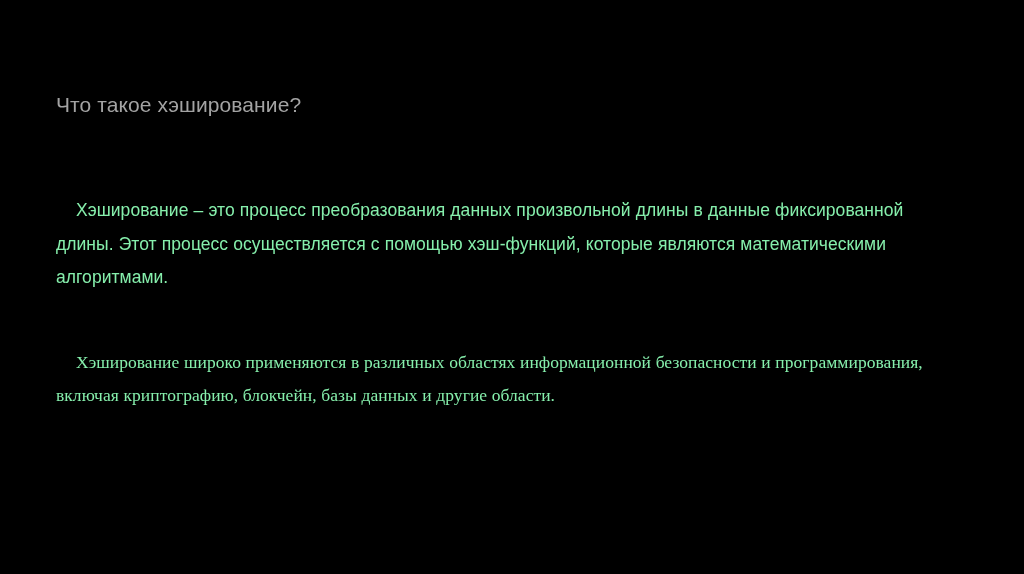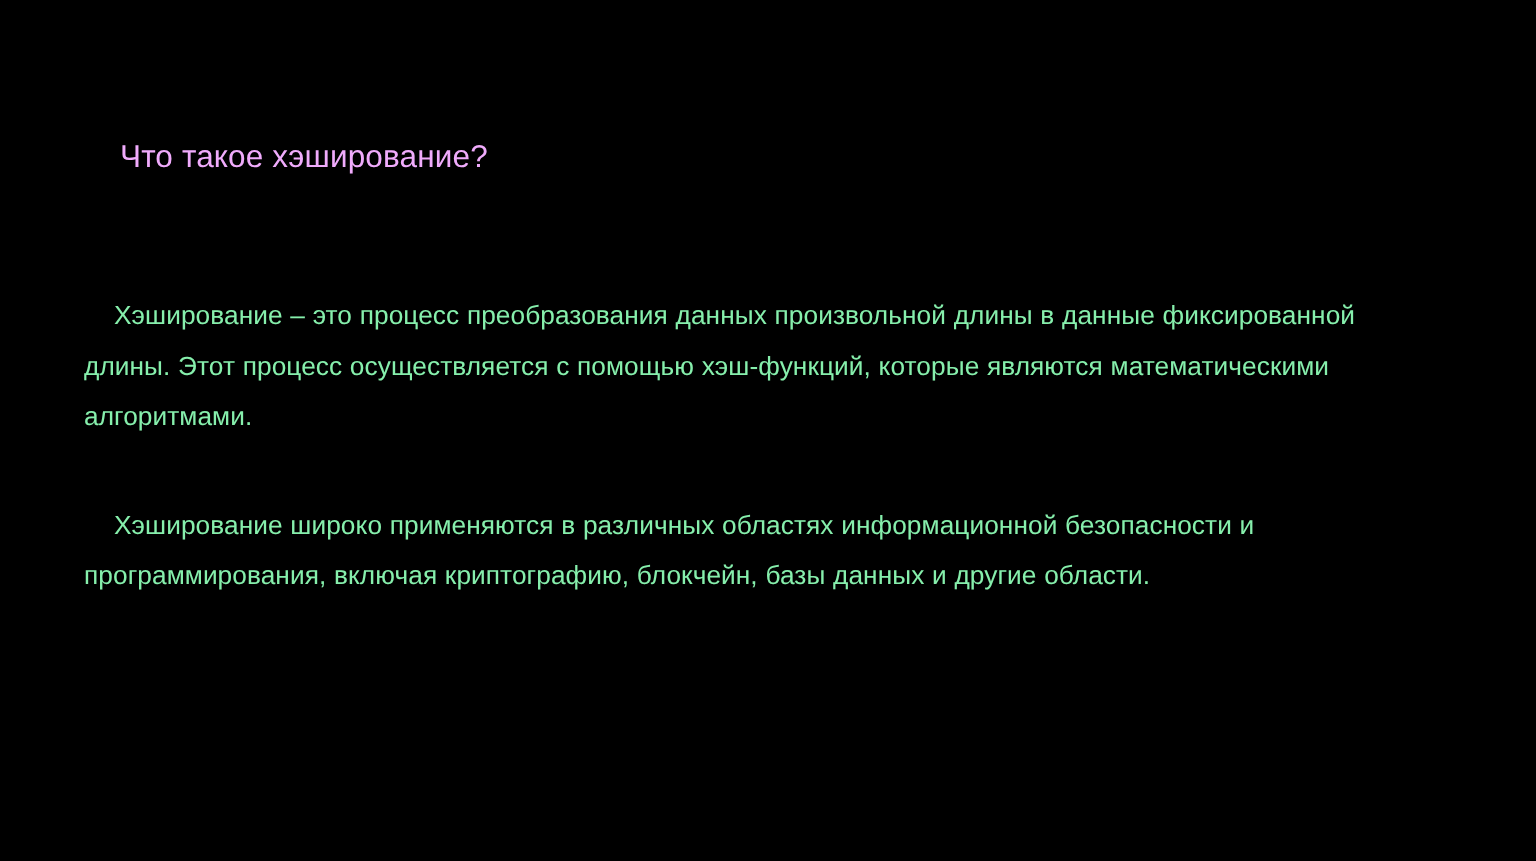--- a/index.html
+++ b/index.html
@@ -24,42 +24,42 @@
   }
   .slide-title {
     position: absolute;
     left: 56px;
     top: 78px;
     width: 900px;
     font-size: 21px;
     line-height: 26px;
     font-weight: 400;
     letter-spacing: 0.1px;
-    color: #f0abfc;
+    color: #a3a3a3;
     white-space: nowrap;
-    margin-left: 24px;
   }
   .body-block {
     position: absolute;
     left: 56px;
     top: 194px;
     width: 872px;
   }
   .para {
     font-size: 17.5px;
     line-height: 33.5px;
     font-weight: 400;
     color: #86efac;
     text-indent: 20px;
     margin: 0;
     letter-spacing: 0.05px;
     word-spacing: 0.2px;
   }
   .para + .para {
-    margin-top: 39px;
+    margin-top: 51px;
+    font-family: Liberation Serif, serif;
   }
 </style>
 </head>
 <body>
 
 <div class="slide">
 
   <h1 class="slide-title">Что такое хэширование?</h1>
 
   <div class="body-block">

